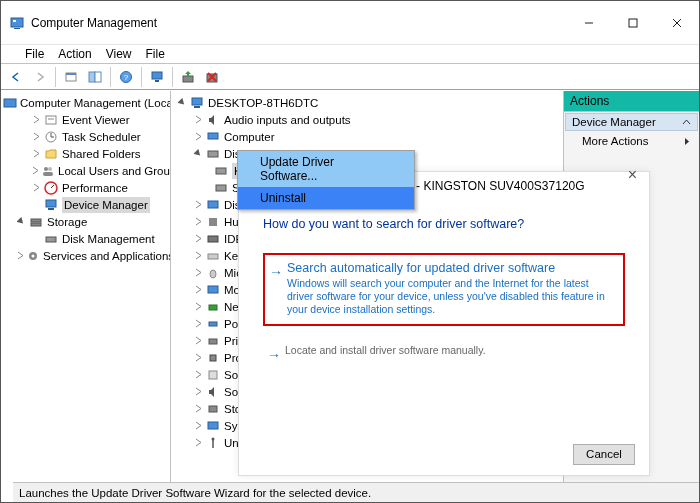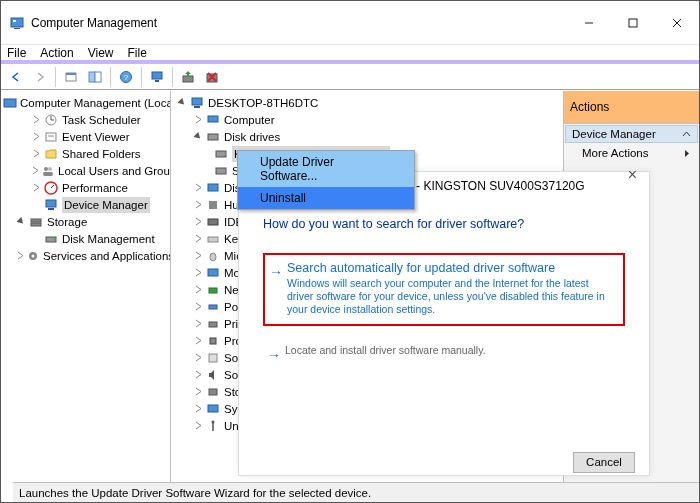--- a/index.html
+++ b/index.html
@@ -22,21 +22,21 @@
     align-items: center;
     padding-left: 8px;
     background: #fff;
     border-bottom: 1px solid #e5e5e5;
   }
   .titlebar .icon { width: 16px; height: 16px; margin-right: 6px; display:flex; align-items:center; justify-content:center;}
   .titlebar .title-text { flex: 1; font-size: 12px; }
   .winbtns { display:flex; height:100%; }
   .winbtn { width: 44px; display:flex; align-items:center; justify-content:center; font-size:10px; }
   
-  .menubar { height: 19px; display:flex; align-items:center; padding-left:0; gap:2px; border-bottom:4px solid #c4b5fd;}
+  .menubar { height: 19px; display:flex; align-items:center; padding-left:18px; gap:2px; border-bottom:1px solid #c4b5fd;}
   .menuitem { padding:1px 6px; font-size:12px;}
   
   .toolbar { height:26px; display:flex; align-items:center; padding:0 4px; gap:2px; border-bottom:1px solid #a0a0a0;}
   .tbtn { width:22px; height:22px; display:flex; align-items:center; justify-content:center; border:1px solid transparent;}
   .tsep { width:1px; height:20px; background:#ccc; margin:0 2px;}
   
   .main { flex:1; display:flex; border-top:1px solid #fff; min-height:0;}
   .pane { overflow:hidden; }
   .left-pane { width:170px; border-right:1px solid #c0c0c0; background:#fff; padding-top:3px;}
   .mid-pane { flex:1; background:#fff; position:relative; border-right:1px solid #c0c0c0;}
@@ -57,24 +57,24 @@
   .dlg-title { height:27px; display:flex; align-items:center; padding-left:8px; font-size:12px;}
   .dlg-close { position:absolute; right:12px; top:-6px; font-size:16px; font-family:Arial; color:#555;}
   .dlg-body { padding:8px 24px 0 24px; }
   .dlg-q { color:#003399; font-size:12.5px; margin:10px 0 22px 0;}
   .opt { padding:6px 8px 8px 22px; position:relative; margin-bottom:12px;}
   .opt.boxed { border:2px solid #d80000; }
   .opt .arrow { position:absolute; left:4px; top:7px; color:#1a6fc4; font-size:14px;}
   .opt .opt-title { color:#1a6fc4; font-size:12.5px; margin-bottom:2px;}
   .opt .opt-desc { color:#1a6fc4; font-size:10.5px; line-height:13px;}
   .opt.alt .opt-desc { color:#666; }
-  .dlg-btns { position:absolute; bottom:2px; right:14px; }
+  .dlg-btns { position:absolute; bottom:10px; right:14px; }
   .btn { display:inline-block; min-width:62px; height:21px; line-height:19px; text-align:center; background:#e1e1e1; border:1px solid #adadad; font-size:11.5px; padding:0 10px;}
   
-  .actions-hdr { background:#fdba74; border-bottom:1px solid #c0c0c0; padding:9px 6px; font-weight:400; font-size:12px;}
+  .actions-hdr { background:#14b8a6; border-bottom:1px solid #c0c0c0; padding:3px 6px; font-weight:400; font-size:12px;}
   .actions-sect { background:#d7e4f2; border:1px solid #b9c9db; padding:2px 6px; font-size:11.5px; display:flex; justify-content:space-between; align-items:center; margin:1px;}
   .actions-item { padding:3px 8px 3px 18px; font-size:11.5px; display:flex; justify-content:space-between; align-items:center;}
   
   .statusbar { height:20px; border-top:1px solid #c0c0c0; display:flex; align-items:center; padding-left:6px; font-size:11.5px; background:#f0f0f0;margin-left:12px;}
   svg { display:block; }
 </style>
 </head>
 <body>
 
 <div class="titlebar">
@@ -180,49 +180,49 @@
         <span>Computer Management (Local)</span>
       </div>
       <div class="trow ind2">
         <span class="twist">
             <svg width="9" height="9">
               <path d="M2 1 L7 4.5 L2 8" fill="none" stroke="#888"></path>
             </svg>
           </span>
         <span class="ticon">
             <svg width="14" height="14">
+              <rect x="2" y="3" width="10" height="8" fill="#fff" stroke="#888"></rect>
+              <line x1="4" y1="6" x2="10" y2="6" stroke="#888"></line>
+            </svg>
+          </span>
+        <span>Event Viewer</span>
+      </div>
+      <div class="trow ind2">
+        <span class="twist">
+            <svg width="9" height="9">
+              <path d="M2 1 L7 4.5 L2 8" fill="none" stroke="#888"></path>
+            </svg>
+          </span>
+        <span class="ticon">
+            <svg width="14" height="14">
               <circle cx="7" cy="7" r="5" fill="#fff" stroke="#888"></circle>
               <line x1="7" y1="7" x2="7" y2="3" stroke="#555"></line>
               <line x1="7" y1="7" x2="10" y2="7" stroke="#555"></line>
             </svg>
           </span>
         <span>Task Scheduler</span>
       </div>
       <div class="trow ind2">
         <span class="twist">
             <svg width="9" height="9">
               <path d="M2 1 L7 4.5 L2 8" fill="none" stroke="#888"></path>
             </svg>
           </span>
         <span class="ticon">
             <svg width="14" height="14">
-              <rect x="2" y="3" width="10" height="8" fill="#fff" stroke="#888"></rect>
-              <line x1="4" y1="6" x2="10" y2="6" stroke="#888"></line>
-            </svg>
-          </span>
-        <span>Event Viewer</span>
-      </div>
-      <div class="trow ind2">
-        <span class="twist">
-            <svg width="9" height="9">
-              <path d="M2 1 L7 4.5 L2 8" fill="none" stroke="#888"></path>
-            </svg>
-          </span>
-        <span class="ticon">
-            <svg width="14" height="14">
               <path d="M2 4 L5 4 L6 3 L12 3 L12 11 L2 11 Z" fill="#f7d774" stroke="#c9a23a"></path>
             </svg>
           </span>
         <span>Shared Folders</span>
       </div>
       <div class="trow ind2">
         <span class="twist">
             <svg width="9" height="9">
               <path d="M2 1 L7 4.5 L2 8" fill="none" stroke="#888"></path>
             </svg>
@@ -310,20 +310,33 @@
             </svg>
           </span>
         <span class="ticon">
             <svg width="14" height="14">
               <rect x="2" y="2" width="10" height="7" fill="#4a90d9" stroke="#2a5a99"></rect>
               <rect x="4" y="10" width="6" height="2" fill="#2a5a99"></rect>
             </svg>
           </span>
         <span>DESKTOP-8TH6DTC</span>
       </div>
+      <div class="trow" style="padding-left:22px;">
+          <span class="twist">
+            <svg width="9" height="9">
+              <path d="M2 1 L7 4.5 L2 8" fill="none" stroke="#888"></path>
+            </svg>
+          </span>
+          <span class="ticon">
+            <svg width="12" height="12">
+              <path d="M2 4 L4 4 L7 1 L7 11 L4 8 L2 8 Z" fill="#555"></path>
+            </svg>
+          </span>
+          <span>Audio inputs and outputs</span>
+        </div>
       <div class="trow" style="padding-left:22px;">
           <span class="twist">
             <svg width="9" height="9">
               <path d="M2 1 L7 4.5 L2 8" fill="none" stroke="#888"></path>
             </svg>
           </span>
           <span class="ticon">
             <svg width="12" height="12">
               <rect x="1" y="2" width="10" height="6" fill="#4a90d9" stroke="#2a5a99"></rect>
             </svg>

